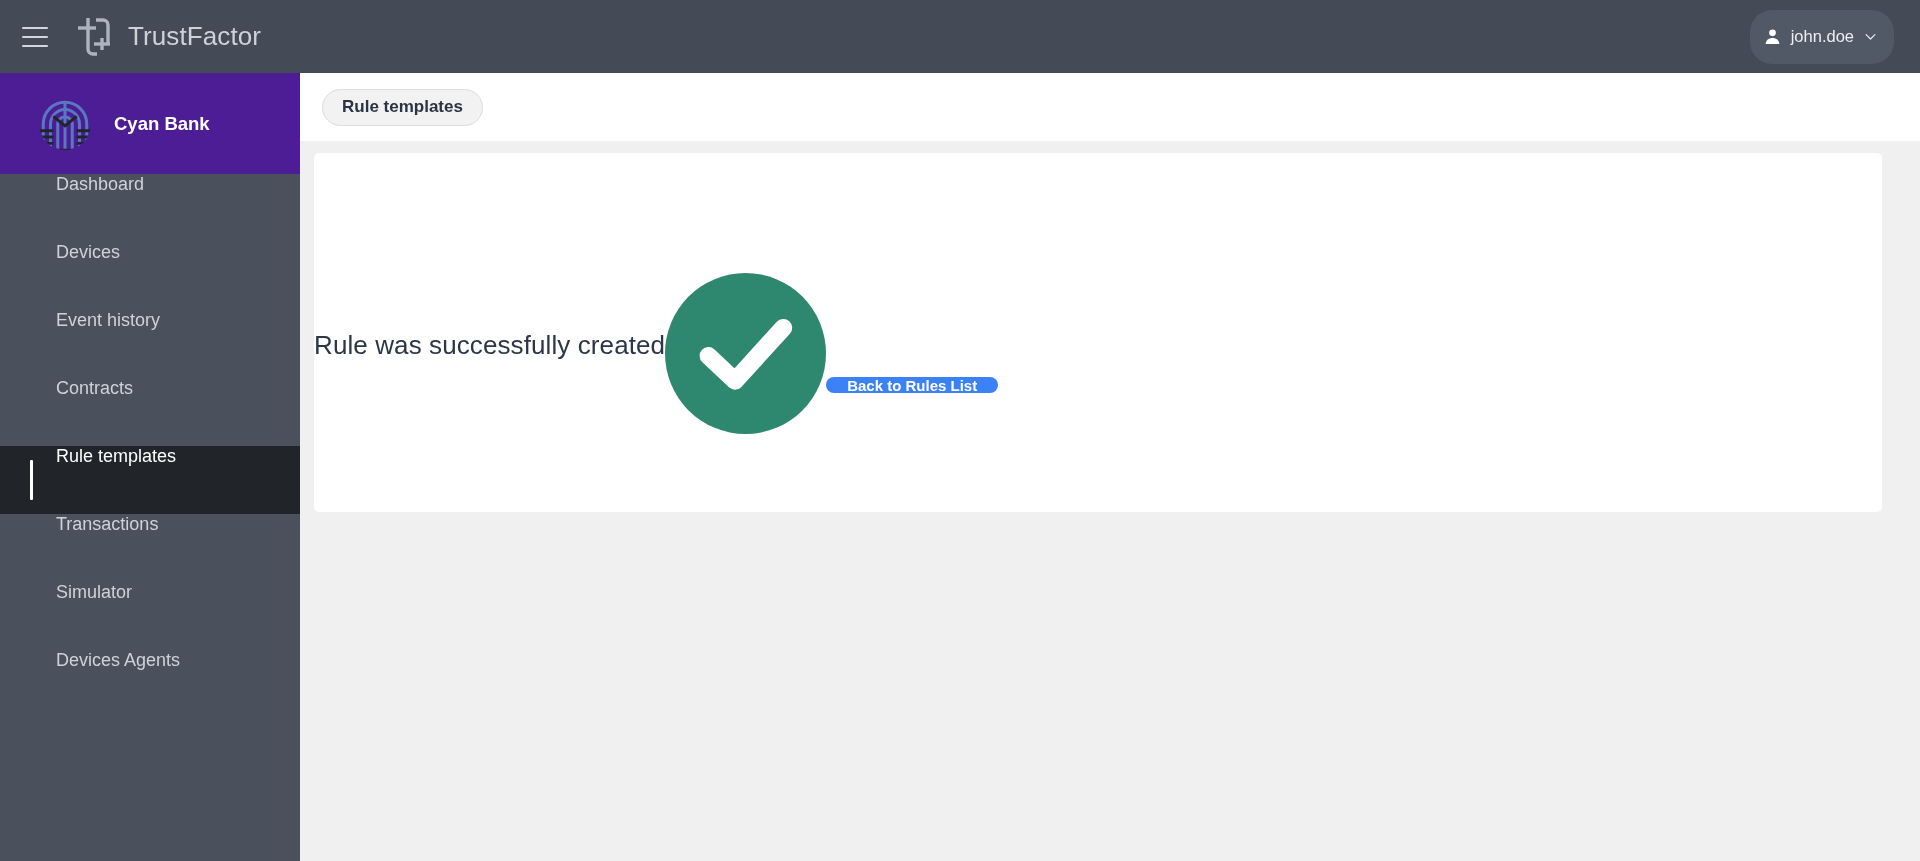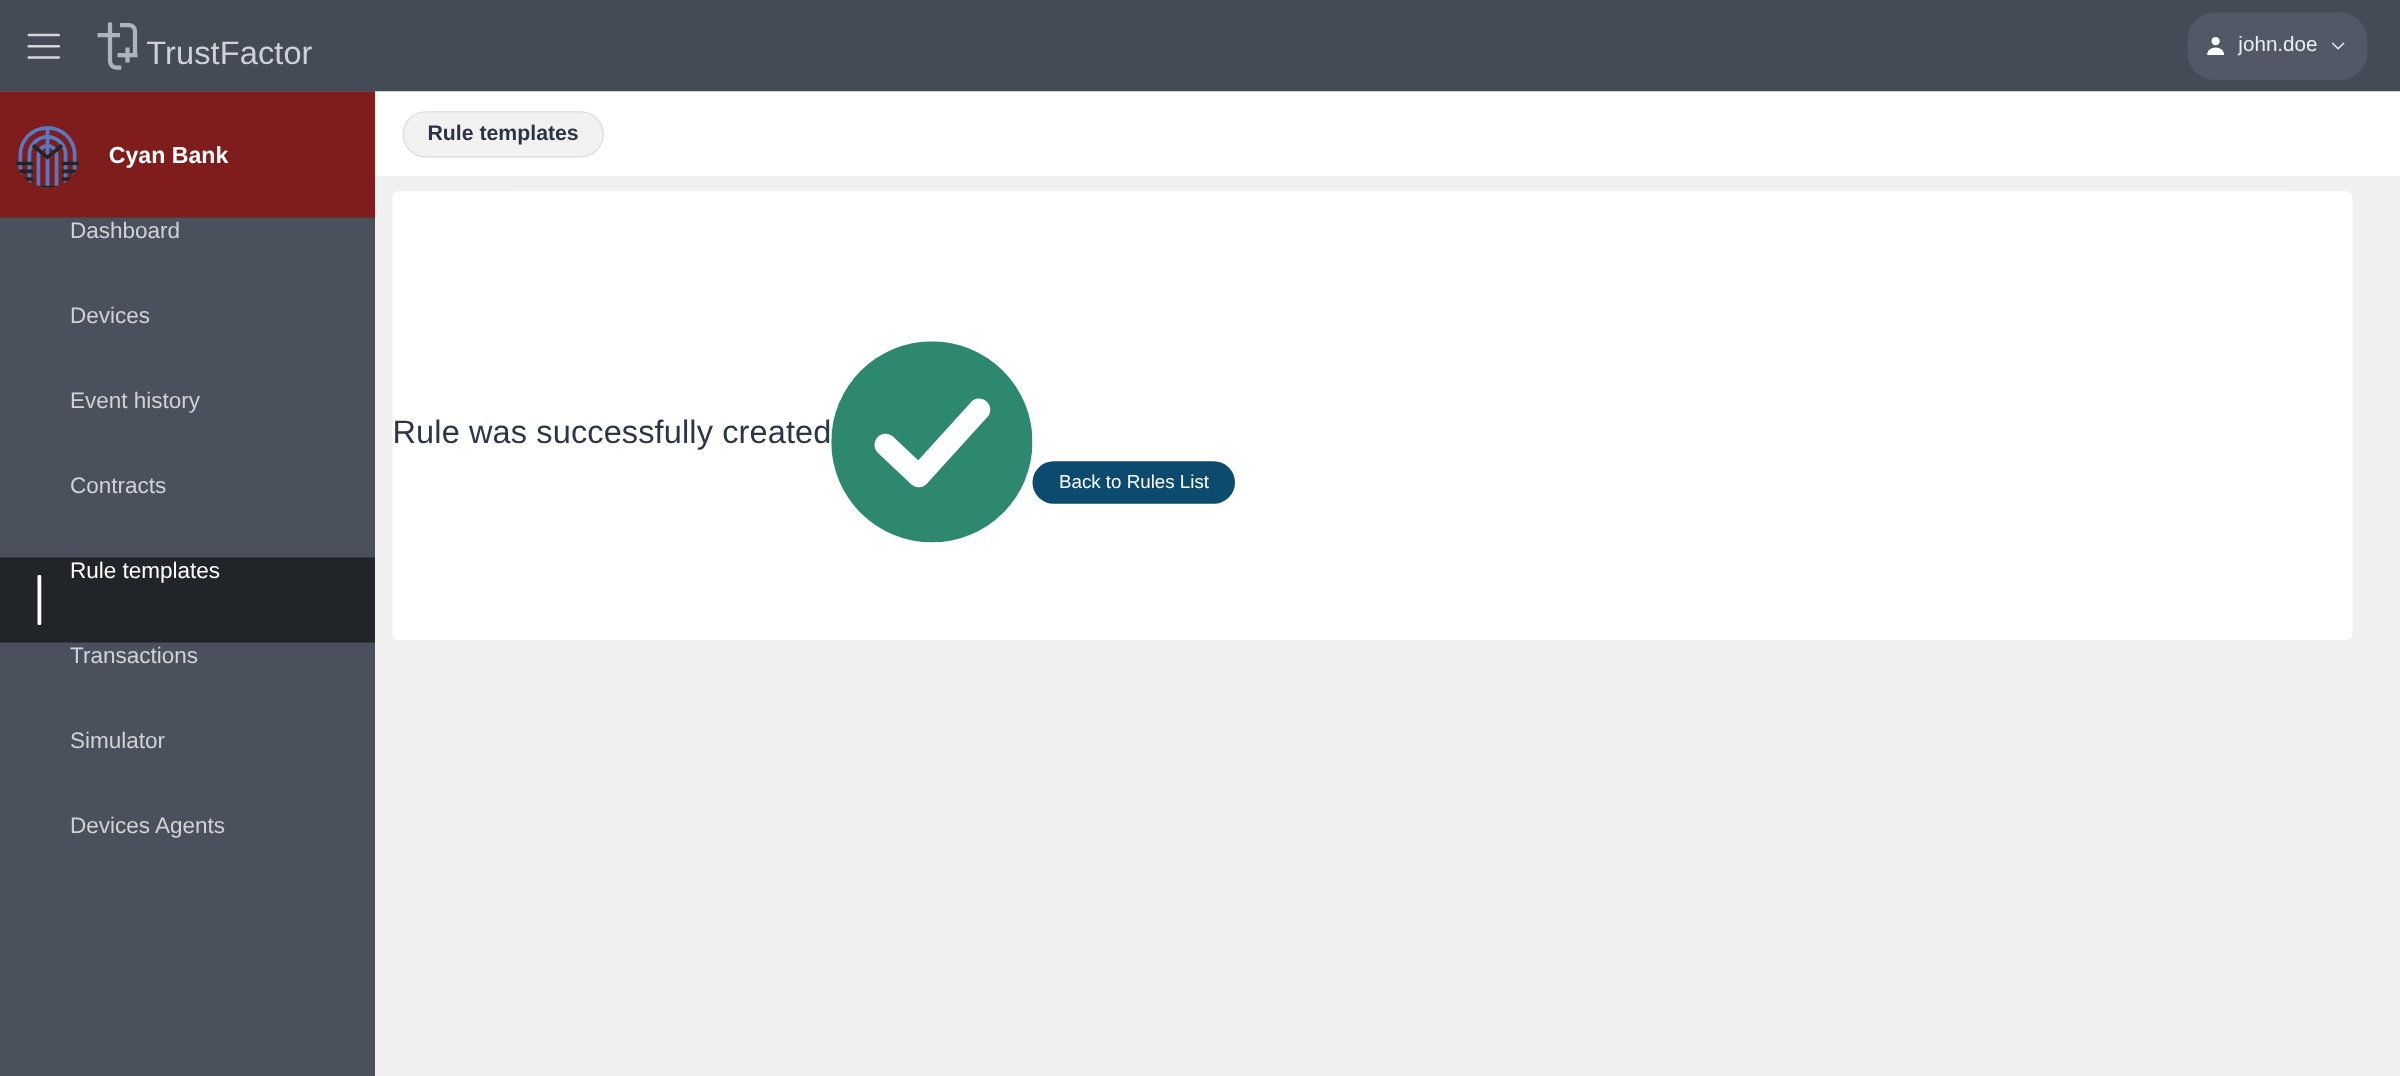--- a/index.html
+++ b/index.html
@@ -20,21 +20,21 @@
     padding: 0 26px 0 22px;
     position: relative; z-index: 5;
   }
   .hamburger {
     width: 26px; height: 20px;
     display: flex; flex-direction: column; justify-content: space-between;
     cursor: pointer; margin-right: 26px;
   }
   .hamburger span { display: block; height: 2px; width: 100%; background: #d3d6db; border-radius: 1px; }
 
-  .brand { display: flex; align-items: flex-end; gap: 5px; cursor: pointer; }
+  .brand { display: flex; align-items: center; gap: 16px; cursor: pointer; }
   .brand-mark { width: 38px; height: 42px; display: block; }
   .brand-name {
     color: #ced2d8; font-size: 26px; font-weight: 400; letter-spacing: .1px;
     white-space: nowrap;
   }
 
   .topbar-spacer { flex: 1; }
 
   .user-pill {
     display: flex; align-items: center; gap: 9px;
@@ -50,23 +50,23 @@
 
   
   .sidebar {
     width: 300px; min-width: 300px;
     background: #4a505c;
     display: flex; flex-direction: column;
     overflow: hidden;
   }
   .sidebar-head {
     height: 101px; min-height: 101px;
-    background: #7f1d1d;
+    background: #4c1d95;
     display: flex; align-items: center;
-    padding-left: 9px; gap: 20px;
+    padding-left: 36px; gap: 20px;
     cursor: pointer;
   }
   .org-logo { width: 58px; height: 58px; display: block; flex-shrink: 0; }
   .org-name { color: #ffffff; font-size: 18.5px; font-weight: 700; white-space: nowrap; }
 
   .nav { display: flex; flex-direction: column; padding-top: 0; }
   .nav-item {
     height: 68px;
     display: flex; 
     padding-left: 56px;
@@ -106,25 +106,25 @@
   }
   .card-title {
     color: #2b3647; font-size: 26px; font-weight: 400;
     text-align: center; letter-spacing: .1px;
   }
   .check-wrap { margin-top: 16px; }
   .check-circle { width: 161px; height: 161px; display: block; }
 
   .btn-wrap { margin-top: 81px; }
   .btn-dark {
-    background: #0c4a6e; color: #ffffff;
+    background: #3b82f6; color: #ffffff;
     border: none; border-radius: 20px;
-    height: 34px; padding: 0 21px;
+    height: 16px; padding: 0 21px;
     font-family: "Liberation Sans", sans-serif;
-    font-size: 15px; font-weight: 400;
+    font-size: 15px; font-weight: 700;
     cursor: pointer; white-space: nowrap;
   }
 </style>
 </head>
 <body>
 
 <div class="app">
 
   <header class="topbar">
 

